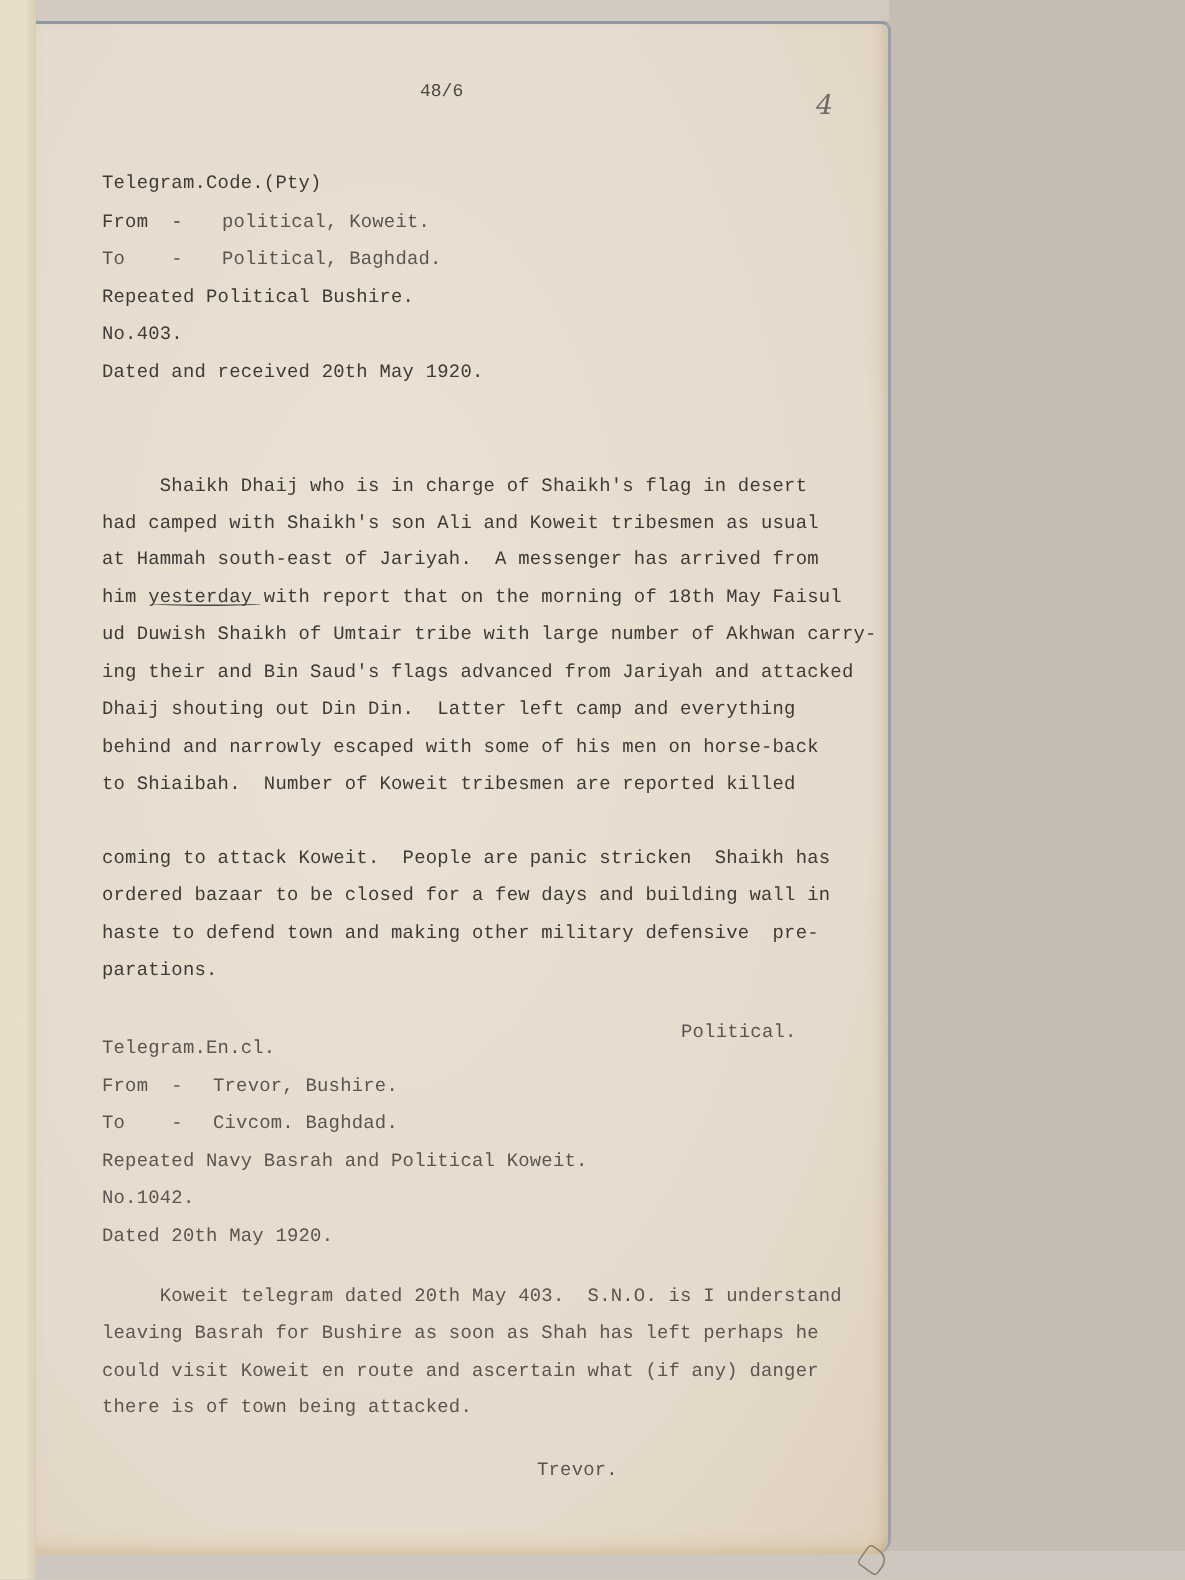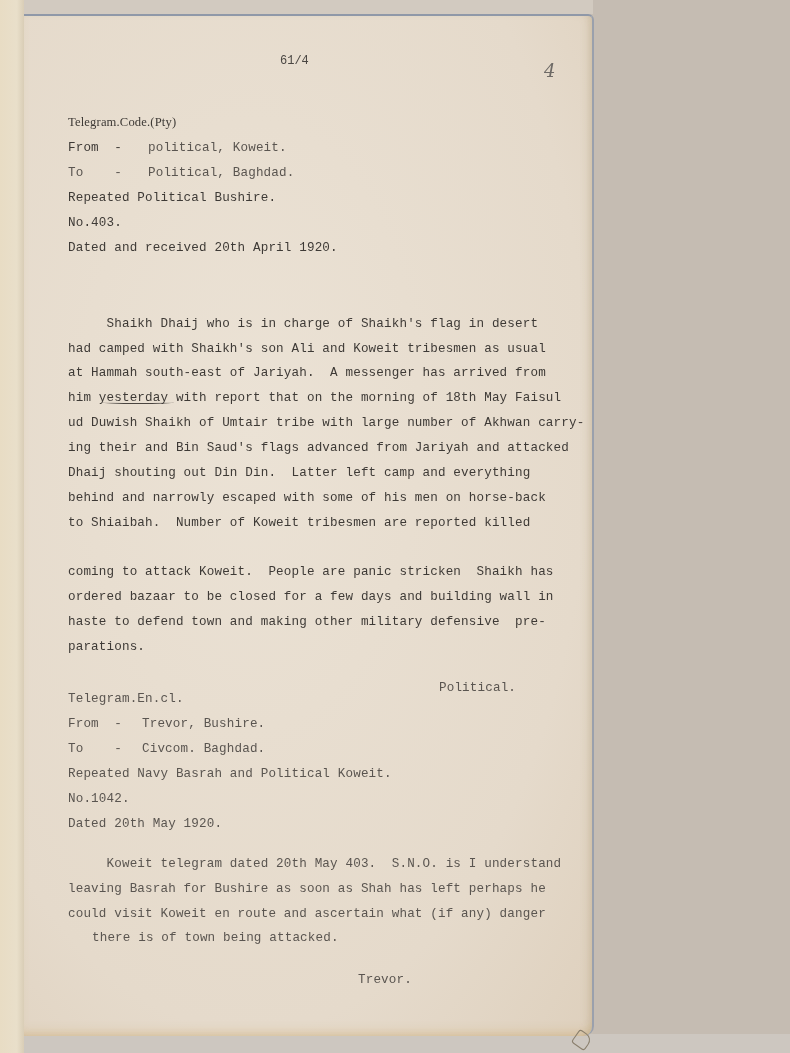--- a/index.html
+++ b/index.html
@@ -54,59 +54,59 @@
 </style>
 </head>
 <body>
 
 <div class="top-strip"></div>
 <div class="right-bg"></div>
 <div class="bottom-strip"></div>
 <div class="left-edge"></div>
 
 <div class="page">
-  <div class="folio">61/4</div>
+  <div class="folio">48/6</div>
   <div class="pencil">4</div>
 
-  <div class="text" style="left:44px;top:99px;font-family:Liberation Serif, serif;">Telegram.Code.(Pty)</div>
+  <div class="text" style="left:44px;top:99px;">Telegram.Code.(Pty)</div>
   <div class="text" style="left:44px;top:125px;">From  -</div>
   <div class="text faint" style="left:124px;top:125px;">political, Koweit.</div>
   <div class="text faint" style="left:44px;top:150px;">To    -</div>
   <div class="text faint" style="left:124px;top:150px;">Political, Baghdad.</div>
   <div class="text" style="left:44px;top:175px;">Repeated Political Bushire.</div>
   <div class="text" style="left:44px;top:200px;">No.403.</div>
-  <div class="text" style="left:44px;top:225px;">Dated and received 20th April 1920.</div>
+  <div class="text" style="left:44px;top:225px;">Dated and received 20th May 1920.</div>
 
   <div class="text" style="left:44px;top:301px;">     Shaikh Dhaij who is in charge of Shaikh's flag in desert</div>
   <div class="text" style="left:44px;top:350px;">at Hammah south-east of Jariyah.  A messenger has arrived from</div>
   <div class="text" style="left:44px;top:326px;">had camped with Shaikh's son Ali and Koweit tribesmen as usual</div>
   <div class="underline"></div>
   <div class="text" style="left:44px;top:375px;">him yesterday with report that on the morning of 18th May Faisul</div>
   <div class="text" style="left:44px;top:425px;">ing their and Bin Saud's flags advanced from Jariyah and attacked</div>
   <div class="text" style="left:44px;top:400px;">ud Duwish Shaikh of Umtair tribe with large number of Akhwan carry-</div>
   <div class="text" style="left:44px;top:450px;">Dhaij shouting out Din Din.  Latter left camp and everything</div>
   <div class="text" style="left:44px;top:475px;">behind and narrowly escaped with some of his men on horse-back</div>
   <div class="text" style="left:44px;top:500px;">to Shiaibah.  Number of Koweit tribesmen are reported killed</div>
   <div class="text" style="left:44px;top:549px;">coming to attack Koweit.  People are panic stricken  Shaikh has</div>
   <div class="text" style="left:44px;top:574px;">ordered bazaar to be closed for a few days and building wall in</div>
   <div class="text" style="left:44px;top:599px;">haste to defend town and making other military defensive  pre-</div>
   <div class="text" style="left:44px;top:624px;">parations.</div>
 
-  <div class="text faint" style="left:415px;top:665px;">Political.</div>
+  <div class="text faint" style="left:430px;top:665px;">Political.</div>
 
   <div class="text faint" style="left:44px;top:676px;">Telegram.En.cl.</div>
   <div class="text faint" style="left:44px;top:701px;">From  -</div>
   <div class="text faint" style="left:118px;top:701px;">Trevor, Bushire.</div>
   <div class="text faint" style="left:44px;top:726px;">To    -</div>
   <div class="text faint" style="left:118px;top:726px;">Civcom. Baghdad.</div>
   <div class="text faint" style="left:44px;top:751px;">Repeated Navy Basrah and Political Koweit.</div>
   <div class="text faint" style="left:44px;top:776px;">No.1042.</div>
   <div class="text faint" style="left:44px;top:801px;">Dated 20th May 1920.</div>
 
   <div class="text faint" style="left:44px;top:841px;">     Koweit telegram dated 20th May 403.  S.N.O. is I understand</div>
   <div class="text faint" style="left:44px;top:866px;">leaving Basrah for Bushire as soon as Shah has left perhaps he</div>
   <div class="text faint" style="left:44px;top:891px;">could visit Koweit en route and ascertain what (if any) danger</div>
-  <div class="text faint" style="left:44px;top:915px;margin-left:24px;">there is of town being attacked.</div>
+  <div class="text faint" style="left:44px;top:915px;">there is of town being attacked.</div>
 
   <div class="text faint" style="left:334px;top:957px;">Trevor.</div>
 
   <div class="corner-mark"></div>
 </div>
 
 </body></html>

